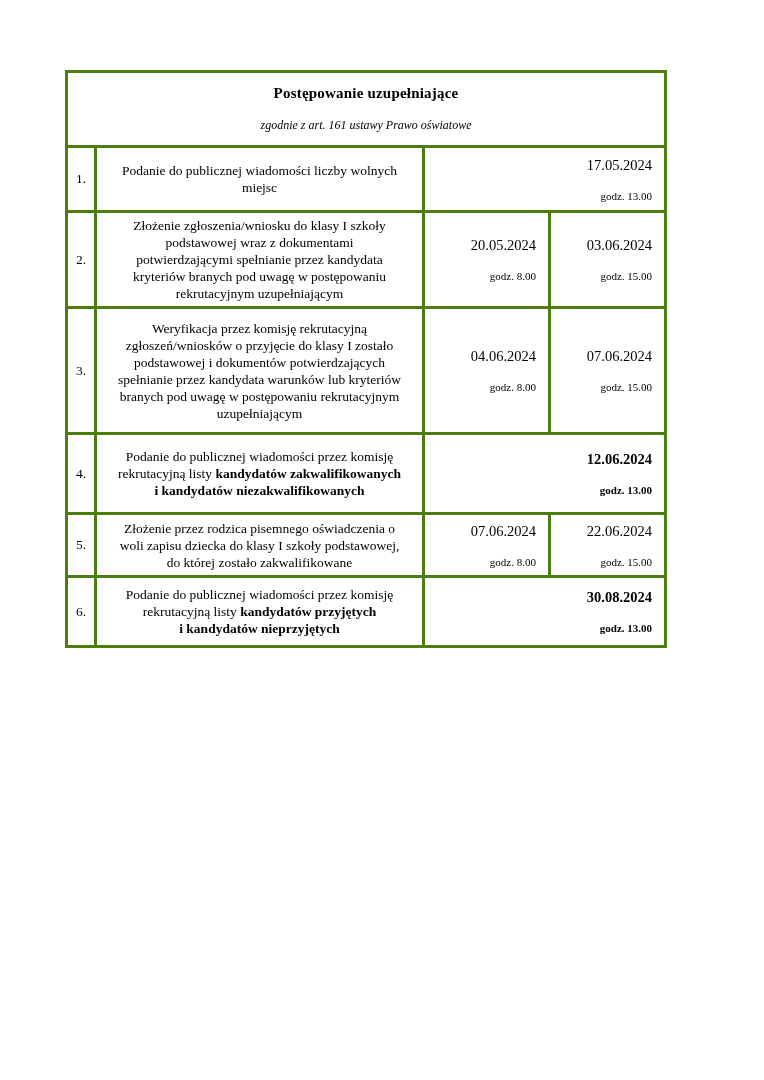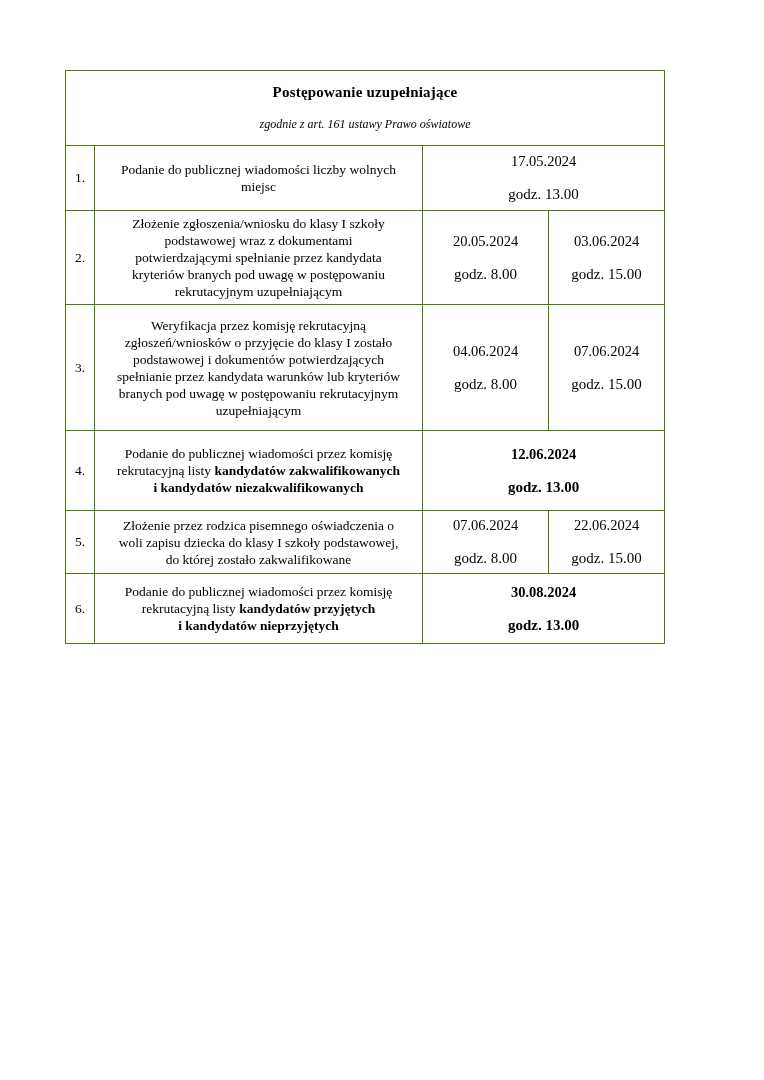--- a/index.html
+++ b/index.html
@@ -14,21 +14,21 @@
   }
   table.schedule {
     position: absolute;
     left: 65px;
     top: 70px;
     width: 599px;
     border-collapse: collapse;
     table-layout: fixed;
   }
   table.schedule td {
-    border: 1px solid #4d7c0f;
+    border: 3px solid #4d7c0f;
     overflow: hidden;
     margin-top: 21px;
   }
   tr.row-header   { height: 75px; }
   tr.row-1 { height: 65px; }
   tr.row-2 { height: 81px; }
   tr.row-3 { height: 126px; }
   tr.row-4 { height: 80px; }
   tr.row-5 { height: 63px; }
   tr.row-6 { height: 70px; }
@@ -57,27 +57,27 @@
   td.task-cell {
     text-align: center;
     vertical-align: middle;
     font-size: 13.5px;
     line-height: 1.26;
     padding: 4px 20px;
     white-space: pre-line;
   }
   td.task-cell b { font-weight: bold; }
   td.date-cell {
-    text-align: center;
+    text-align: right;
     vertical-align: middle;
     font-size: 14.5px;
     padding: 2px 12px;
   }
   td.date-cell .time {
-    font-size: 15px;
+    font-size: 11px;
     margin-top: 16px;
   }
   td.date-cell.bold .date,
   td.date-cell.bold .time {
     font-weight: bold;
   }
 </style>
 </head>
 <body>
 

